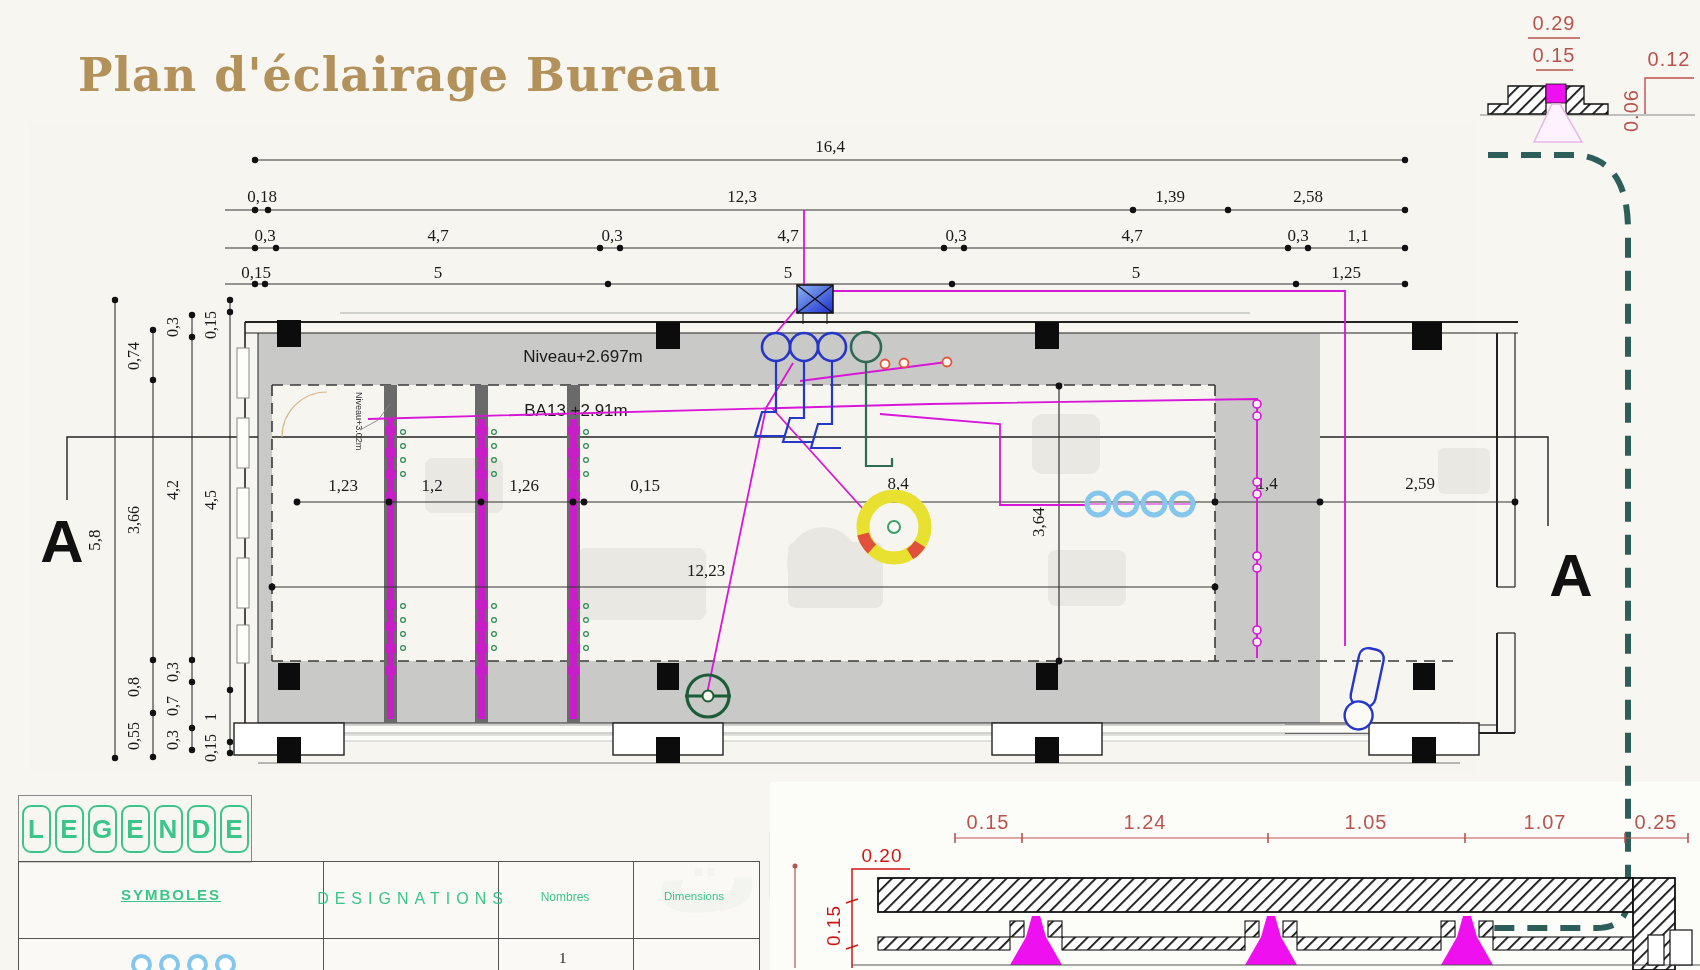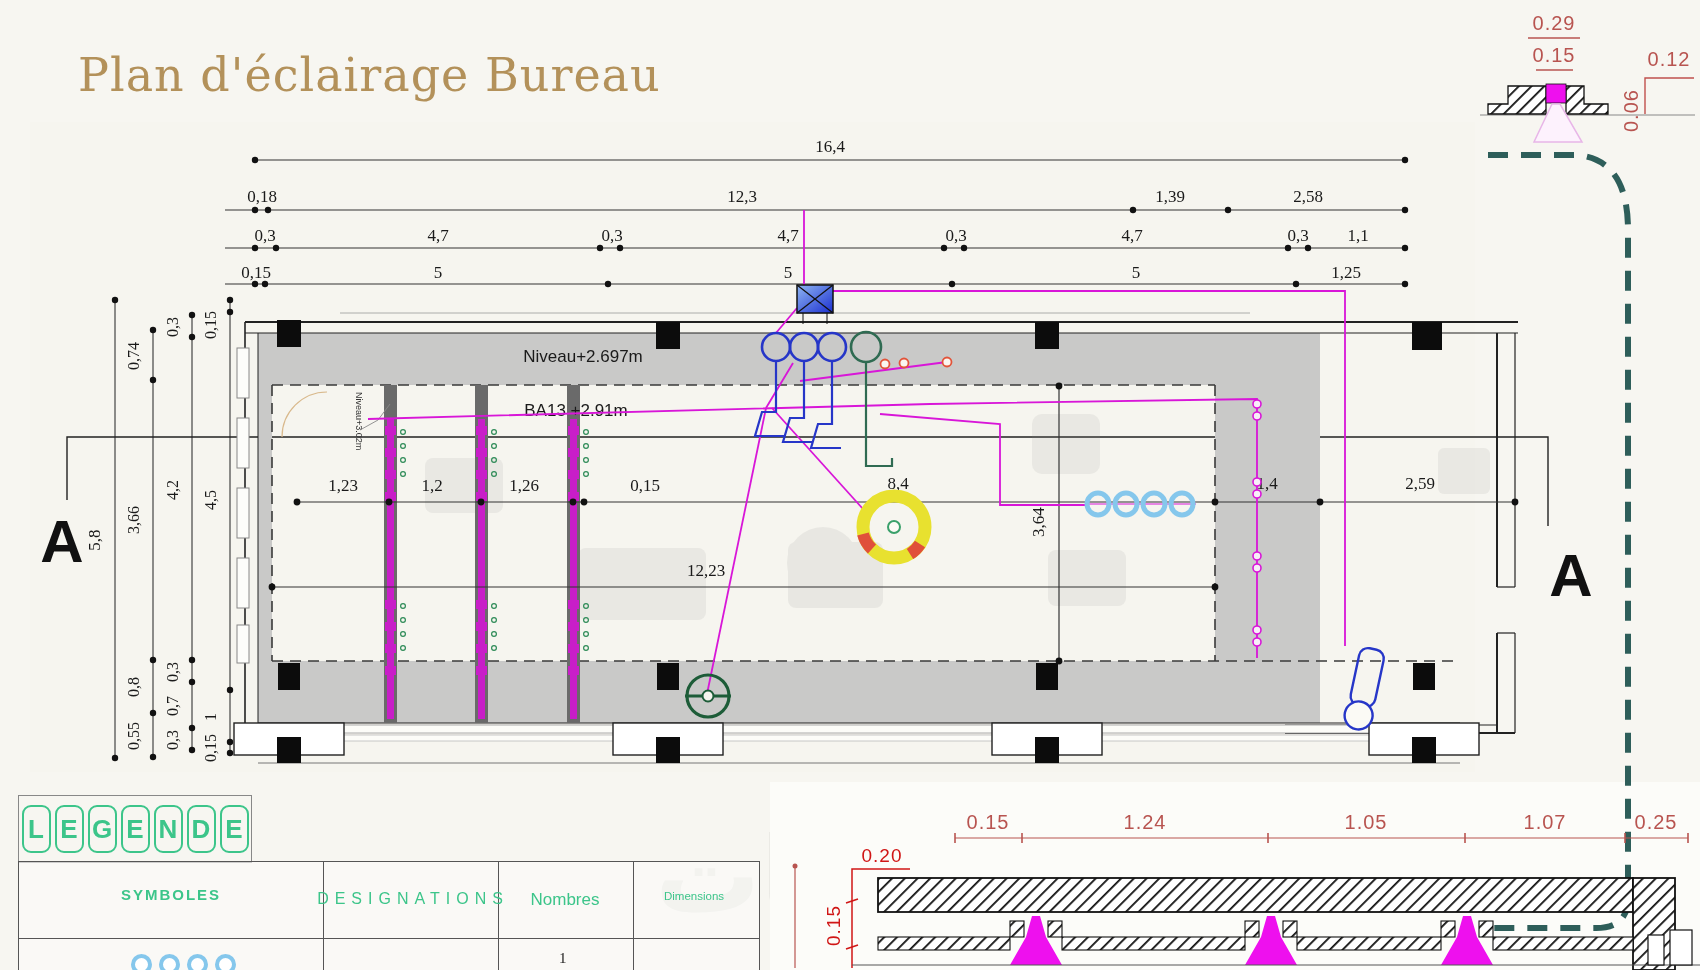--- a/index.html
+++ b/index.html
@@ -1,19 +1,19 @@
 <!DOCTYPE html>
 <html><head>
 <meta charset="utf-8">
 <style>
   html,body{margin:0;padding:0;background:#e8e8e4;}
   #page{position:relative;width:1700px;height:970px;background:#f7f6f1;overflow:hidden;
         font-family:"Liberation Sans",sans-serif;}
   #page-title{position:absolute;left:78px;top:48px;font-family:"DejaVu Serif",serif;
-        font-weight:normal;font-size:46px;color:#b3915a;letter-spacing:1px;}
+        font-weight:bold;font-size:46px;color:#b3915a;letter-spacing:1px;}
   #watermark{position:absolute;left:655px;top:815px;font-size:105px;font-weight:bold;
         color:rgba(110,105,95,0.12);font-family:"DejaVu Sans",sans-serif;pointer-events:none;}
   svg{position:absolute;left:0;top:0;}
   svg text{font-family:"Liberation Serif",serif;fill:#1a1a1a;}
   .dim{font-size:17px;}
   .dimS{font-size:16px;}
   .lvl{font-family:"Liberation Sans",sans-serif;font-size:17px;}
   .tiny{font-family:"Liberation Sans",sans-serif;font-size:9px;fill:#333;}
   .rdim{font-family:"Liberation Sans",sans-serif;font-size:20px;fill:#b85450;letter-spacing:1px;}
   .rdim2{font-family:"Liberation Sans",sans-serif;font-size:19px;fill:#d01616;letter-spacing:1px;}
@@ -22,23 +22,23 @@
   #legend{position:absolute;left:18px;top:795px;width:742px;height:175px;}
   #legend .titlebox{position:absolute;left:0;top:0;width:232px;height:66px;border:1.5px solid #888;
        display:flex;align-items:center;justify-content:center;gap:4px;background:#f7f6f1;}
   #legend .tl{width:25px;height:44px;border:2px solid #3cc58a;border-radius:9px;color:#3cc58a;
        font-size:26px;font-weight:bold;display:flex;align-items:center;justify-content:center;}
   #legend .ltable{position:absolute;left:0;top:66px;width:740px;height:109px;
        border-top:1.5px solid #555;border-left:1.5px solid #555;border-right:1.5px solid #555;background:rgba(252,252,250,0.6);}
   #legend .vline{position:absolute;top:0;bottom:0;width:0;border-left:1.2px solid #555;}
   #legend .hdiv{position:absolute;left:0;right:0;top:76px;border-top:1.2px solid #555;}
   #legend .hdr{position:absolute;color:#3cc58a;white-space:nowrap;transform:translateX(-50%);}
-  #legend .sym{font-size:15px;font-weight:bold;letter-spacing:2px;top:24px;left:152px;}
+  #legend .sym{font-size:15px;font-weight:bold;letter-spacing:2px;top:24px;left:152px;text-decoration:underline;}
   #legend .des{font-size:16px;letter-spacing:6px;top:28px;left:394px;}
-  #legend .nom{font-size:17px;top:28px;left:546px;}
+  #legend .nom{font-size:12px;top:28px;left:546px;}
   #legend .dms{font-size:11.5px;top:28px;left:675px;}
   #legend .rings{position:absolute;left:112px;top:92px;display:flex;gap:7px;}
   #legend .ring{width:13px;height:13px;border:4.5px solid #85c7ec;border-radius:50%;background:#fff;}
   #legend .count{position:absolute;left:540px;top:88px;font-size:15px;color:#222;
        font-family:"Liberation Serif",serif;}
 </style>
 </head>
 <body>
 
 <div id="page">

